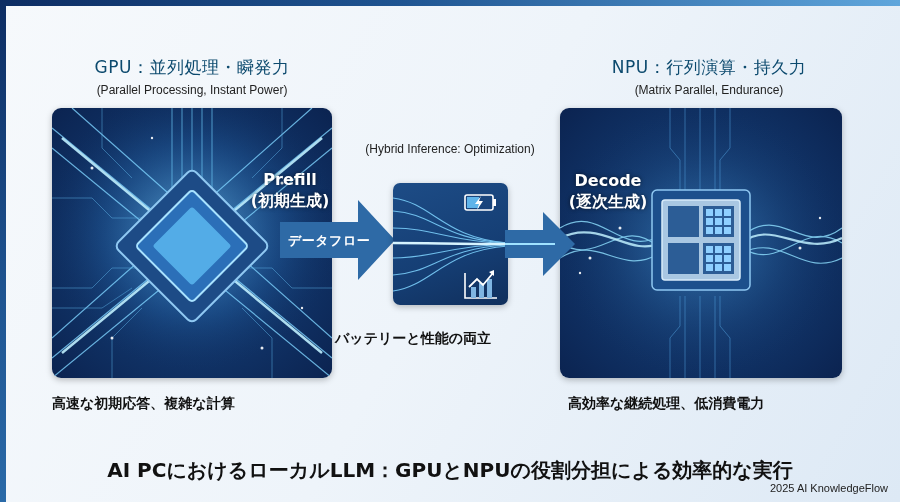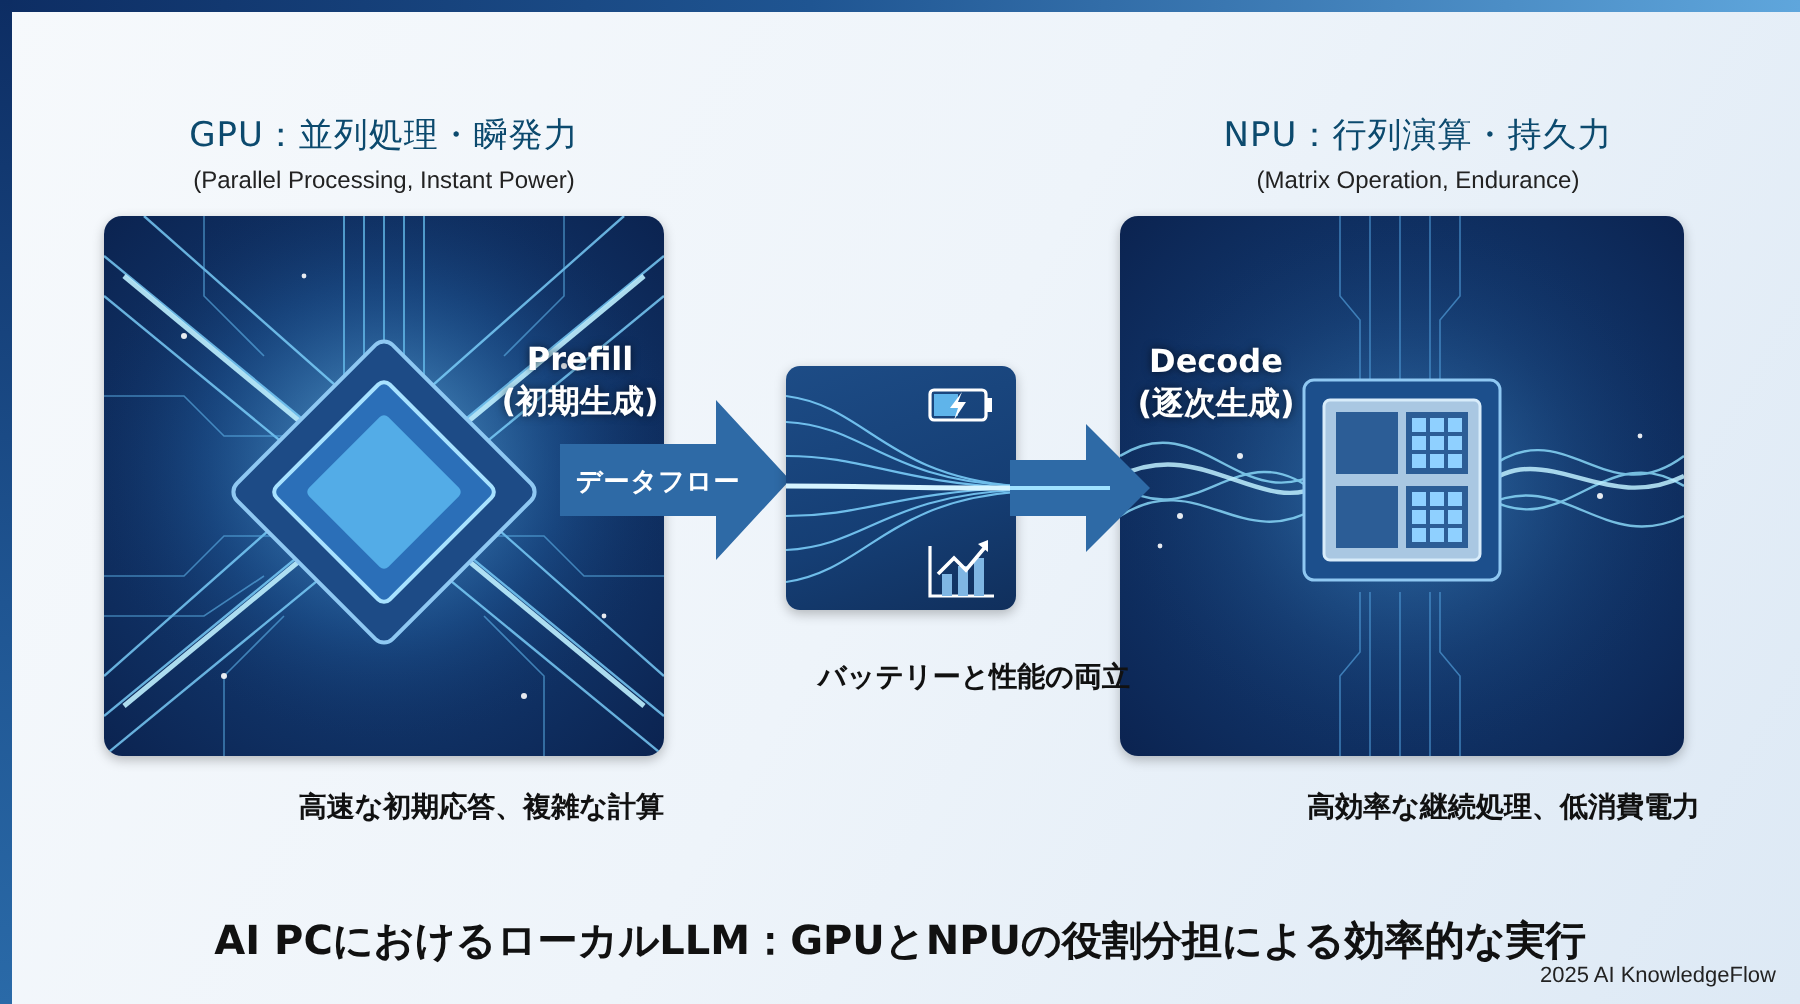--- a/index.html
+++ b/index.html
@@ -24,21 +24,21 @@
   .panel {
     position: absolute; border-radius: 9px; overflow: hidden;
     background: radial-gradient(circle at 50% 50%, #1b4f8d 0%, #12386e 45%, #0b2350 100%);
     box-shadow: 0 2px 6px rgba(0,0,0,0.25);
   }
   .panel svg { position: absolute; left: 0; top: 0; }
   .panel-label {
     position: absolute; color: #fff; font-weight: bold; font-size: 16px; text-align: center;
     text-shadow: 0 0 4px rgba(0,0,0,0.6); line-height: 1.3;
   }
-  .caption { position: absolute; font-weight: bold; font-size: 14px; color: #111; text-align: right; }
+  .caption { position: absolute; font-weight: bold; font-size: 14px; color: #111; text-align: left; }
   .arrow { position: absolute; }
   .arrow-label {
     position: absolute; color: #fff; font-size: 13px; font-weight: bold; letter-spacing: 0.5px;
   }
   .mid-box {
     position: absolute; left: 393px; top: 183px; width: 115px; height: 122px; border-radius: 7px;
     background: linear-gradient(160deg, #1d4c86 0%, #153e74 60%, #102f5c 100%);
     box-shadow: 0 2px 6px rgba(0,0,0,0.25); overflow: hidden;
   }
   .footer-title { position: absolute; left: 0; width: 900px; top: 457px; text-align: center; font-weight: bold; font-size: 20px; color: #111; }
@@ -50,24 +50,25 @@
 <div class="top-bar"></div>
 <div class="left-bar"></div>
 
 <div class="heading" style="left:52px; top:56px; width:280px;">
   <div class="title">GPU：並列処理・瞬発力</div>
   <div class="sub">(Parallel Processing, Instant Power)</div>
 </div>
 
 <div class="heading" style="left:568px; top:56px; width:282px;">
   <div class="title">NPU：行列演算・持久力</div>
-  <div class="sub">(Matrix Operation, Endurance)</div>
+  <div class="sub">(Matrix Parallel, Endurance)</div>
 </div>
 
 <div class="heading" style="left:335px; top:140px; width:230px;">
+  <div class="sub" style="margin-top:2px;">(Hybrid Inference: Optimization)</div>
 </div>
 
 <div class="panel" style="left:52px; top:108px; width:280px; height:270px;">
   <svg width="280" height="270" viewBox="0 0 280 270">
     <defs>
       <radialGradient id="gglow" cx="50%" cy="45%" r="55%">
         <stop offset="0%" stop-color="#8fe0ff" stop-opacity="0.55"></stop>
         <stop offset="60%" stop-color="#3a8fd8" stop-opacity="0.15"></stop>
         <stop offset="100%" stop-color="#0b2350" stop-opacity="0"></stop>
       </radialGradient>

